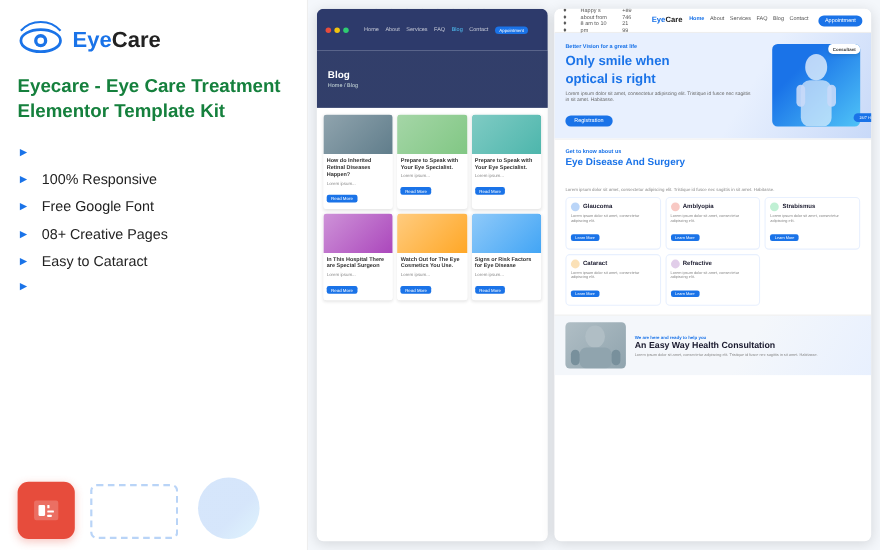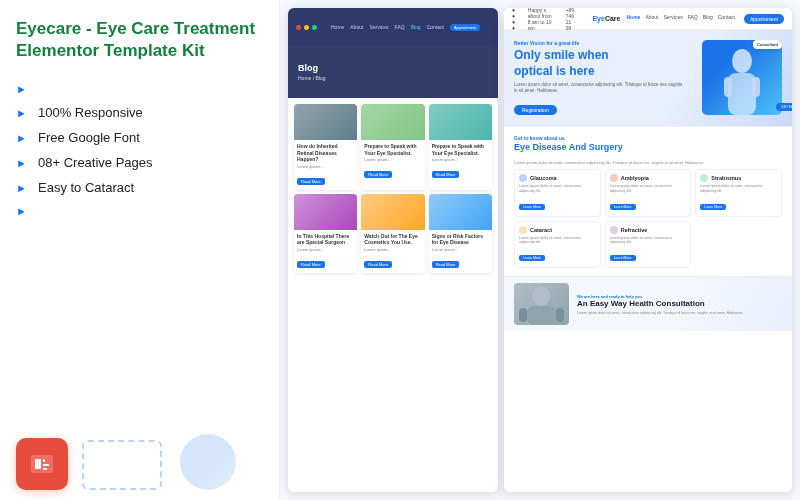--- a/index.html
+++ b/index.html
@@ -443,21 +443,21 @@
       font-size: 5px;
       color: #1a73e8;
       font-weight: 600;
       margin-bottom: 1px;
     }
 
     .eye-section-title {
       font-size: 9px;
       font-weight: 700;
       color: #1a1a2e;
-      margin-bottom: 8px;
+      margin-bottom: 18px;
     }
 
     .eye-section-title span { color: #1a73e8; }
 
     .eye-desc {
       font-size: 4px;
       color: #888;
       margin-bottom: 4px;
     }
 
@@ -549,20 +549,31 @@
     .consult-desc {
       font-size: 3.5px;
       color: #888;
       margin-top: 1px;
     }
   </style>
 </head>
 <body>
 
 <div class="left-panel">
+  <div class="logo-area">
+    <svg class="logo-icon" viewBox="0 0 42 38" fill="none" xmlns="http://www.w3.org/2000/svg">
+      <ellipse cx="21" cy="19" rx="18" ry="10" stroke="#1a73e8" stroke-width="2.5" fill="none"></ellipse>
+      <circle cx="21" cy="19" r="6" fill="#1a73e8"></circle>
+      <circle cx="21" cy="19" r="3" fill="#fff"></circle>
+      <path d="M3 10 Q10 2 21 2 Q32 2 39 10" stroke="#1a73e8" stroke-width="2" fill="none"></path>
+    </svg>
+    <span class="logo-text">
+      <span>Eye</span><span style="color:#222">Care</span>
+    </span>
+  </div>
 
   <div class="title-block">
     <div class="main-title">Eyecare - Eye Care Treatment Elementor Template Kit</div>
   </div>
 
   <ul class="features-list">
     <li>
       <span class="chevron-icon">►</span>
     </li>
     <li>
@@ -736,21 +747,21 @@
           <span class="appt-btn">Appointment</span>
         </div>
       </div>
 
       <div class="hero-section">
         <div class="hero-text-block">
           <div class="hero-tagline">Better Vision for a great life</div>
           <div class="hero-big-title">
             <span>Only smile when</span><br>
             <span style="color:#1a73e8">optical</span>
-            <span>is here</span>
+            <span>is right</span>
           </div>
           <div class="hero-desc">Lorem ipsum dolor sit amet, consectetur adipiscing elit. Tristique id fusce nec sagittis in sit amet. Habitasse.</div>
           <span class="hero-reg-btn">Registration</span>
         </div>
         <div style="position:relative;">
           <div class="hero-image">
 
             <svg viewBox="0 0 52 68" class="doctor-silhouette">
               <ellipse cx="26" cy="14" rx="10" ry="12" fill="#fff" opacity="0.7"></ellipse>
               <rect x="12" y="26" width="28" height="42" rx="8" fill="#fff" opacity="0.6"></rect>

